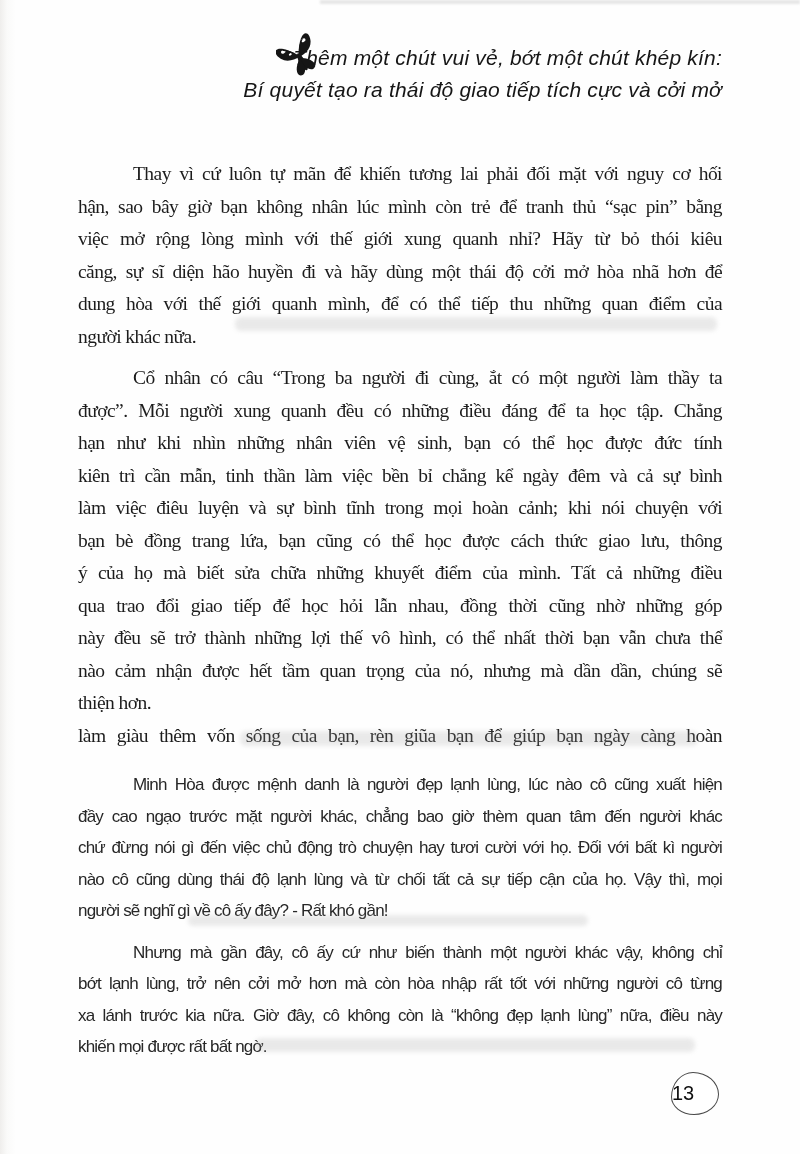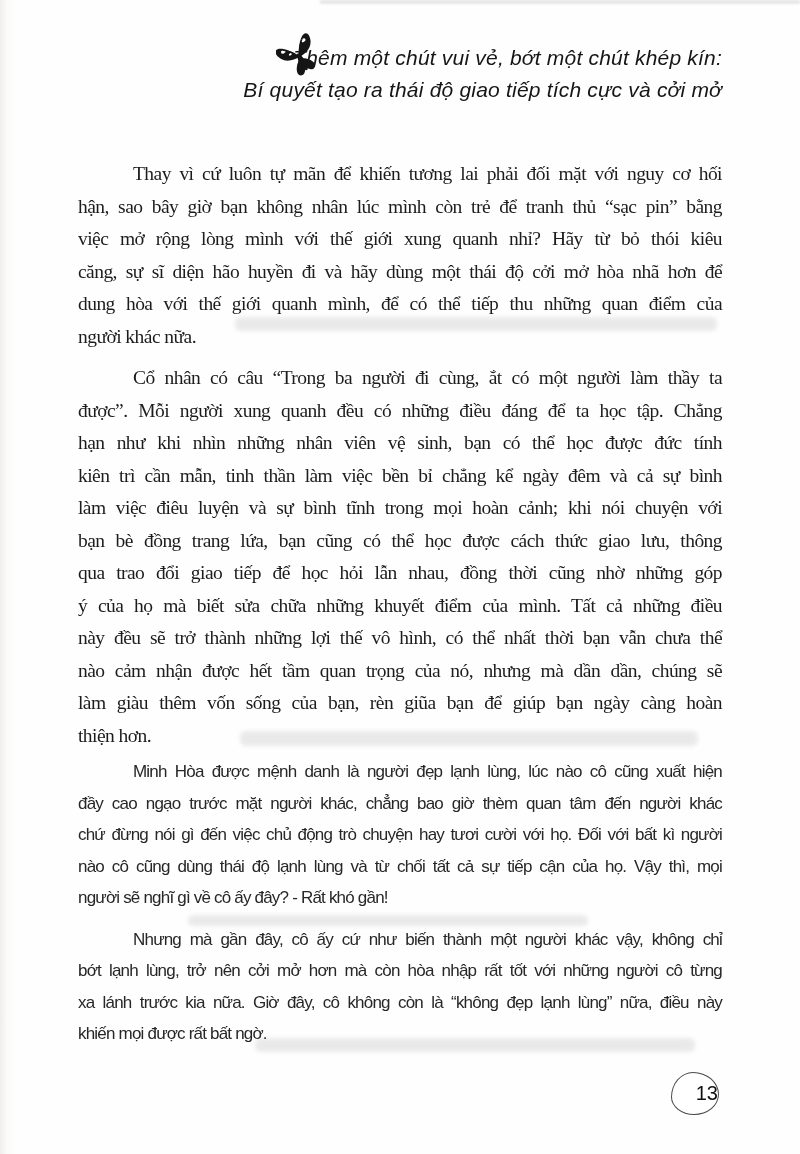--- a/index.html
+++ b/index.html
@@ -45,21 +45,21 @@
   .ghost.g1{left:235px;top:317px;width:482px;height:14px;}
   .ghost.g2{left:240px;top:731px;width:458px;height:15px;}
   .ghost.g3{left:188px;top:915px;width:400px;height:11px;}
   .ghost.g4{left:255px;top:1038px;width:440px;height:14px;}
 
   
   .badge{
     position:absolute;left:671px;top:1072px;width:46px;height:41px;
     border:1.6px solid #4a4a4a;
     border-radius:46% 54% 52% 48% / 58% 52% 48% 42%;
-    display:flex;align-items:center;justify-content:flex-end;
+    display:flex;align-items:center;justify-content:flex-start;
     font-family:"Liberation Sans","DejaVu Sans",sans-serif;
     font-size:20px;color:#101010;background:#fff;
   }
 </style>
 </head>
 <body>
 
 <div class="page">
   <div class="scan-edge-top"></div>
 
@@ -94,28 +94,28 @@
           <div class="tline">dung hòa với thế giới quanh mình, để có thể tiếp thu những quan điểm của</div>
           <div class="tline last">người khác nữa.</div>
         </div>
         <div class="para p-serif" style="margin-top: 9px;">
           <div class="tline">Cổ nhân có câu “Trong ba người đi cùng, ắt có một người làm thầy ta</div>
           <div class="tline">được”. Mỗi người xung quanh đều có những điều đáng để ta học tập. Chẳng</div>
           <div class="tline">hạn như khi nhìn những nhân viên vệ sinh, bạn có thể học được đức tính</div>
           <div class="tline">kiên trì cần mẫn, tinh thần làm việc bền bỉ chẳng kể ngày đêm và cả sự bình</div>
           <div class="tline">làm việc điêu luyện và sự bình tĩnh trong mọi hoàn cảnh; khi nói chuyện với</div>
           <div class="tline">bạn bè đồng trang lứa, bạn cũng có thể học được cách thức giao lưu, thông</div>
+          <div class="tline">ý của họ mà biết sửa chữa những khuyết điểm của mình. Tất cả những điều</div>
           <div class="tline">qua trao đổi giao tiếp để học hỏi lẫn nhau, đồng thời cũng nhờ những góp</div>
-          <div class="tline">ý của họ mà biết sửa chữa những khuyết điểm của mình. Tất cả những điều</div>
           <div class="tline">này đều sẽ trở thành những lợi thế vô hình, có thể nhất thời bạn vẫn chưa thể</div>
           <div class="tline">nào cảm nhận được hết tầm quan trọng của nó, nhưng mà dần dần, chúng sẽ</div>
+          <div class="tline last">thiện hơn.</div>
           <div class="tline">làm giàu thêm vốn sống của bạn, rèn giũa bạn để giúp bạn ngày càng hoàn</div>
-          <div class="tline last">thiện hơn.</div>
         </div>
-        <div class="para p-sans" style="margin-top: 4px;">
+        <div class="para p-sans" style="margin-top: 17px;">
           <div class="tline">Minh Hòa được mệnh danh là người đẹp lạnh lùng, lúc nào cô cũng xuất hiện</div>
           <div class="tline">đầy cao ngạo trước mặt người khác, chẳng bao giờ thèm quan tâm đến người khác</div>
           <div class="tline">chứ đừng nói gì đến việc chủ động trò chuyện hay tươi cười với họ. Đối với bất kì người</div>
           <div class="tline">nào cô cũng dùng thái độ lạnh lùng và từ chối tất cả sự tiếp cận của họ. Vậy thì, mọi</div>
           <div class="tline last">người sẽ nghĩ gì về cô ấy đây? - Rất khó gần!</div>
         </div>
         <div class="para p-sans" style="margin-top: 10px;">
           <div class="tline">Nhưng mà gần đây, cô ấy cứ như biến thành một người khác vậy, không chỉ</div>
           <div class="tline">bớt lạnh lùng, trở nên cởi mở hơn mà còn hòa nhập rất tốt với những người cô từng</div>
           <div class="tline">xa lánh trước kia nữa. Giờ đây, cô không còn là “không đẹp lạnh lùng” nữa, điều này</div>

